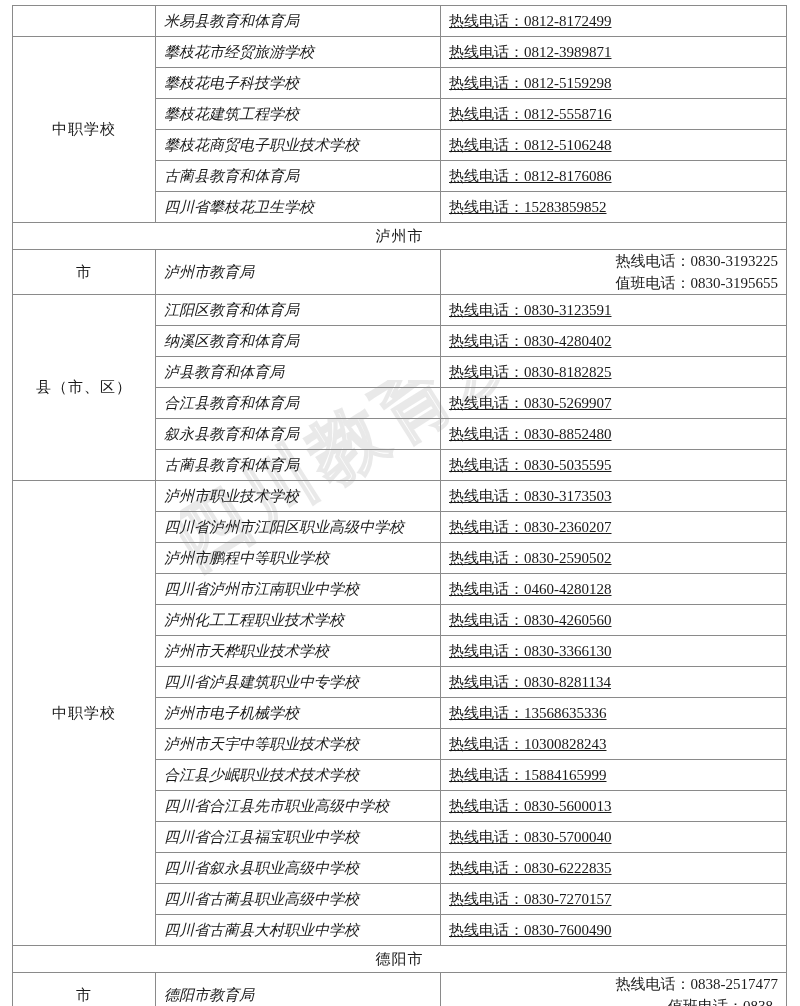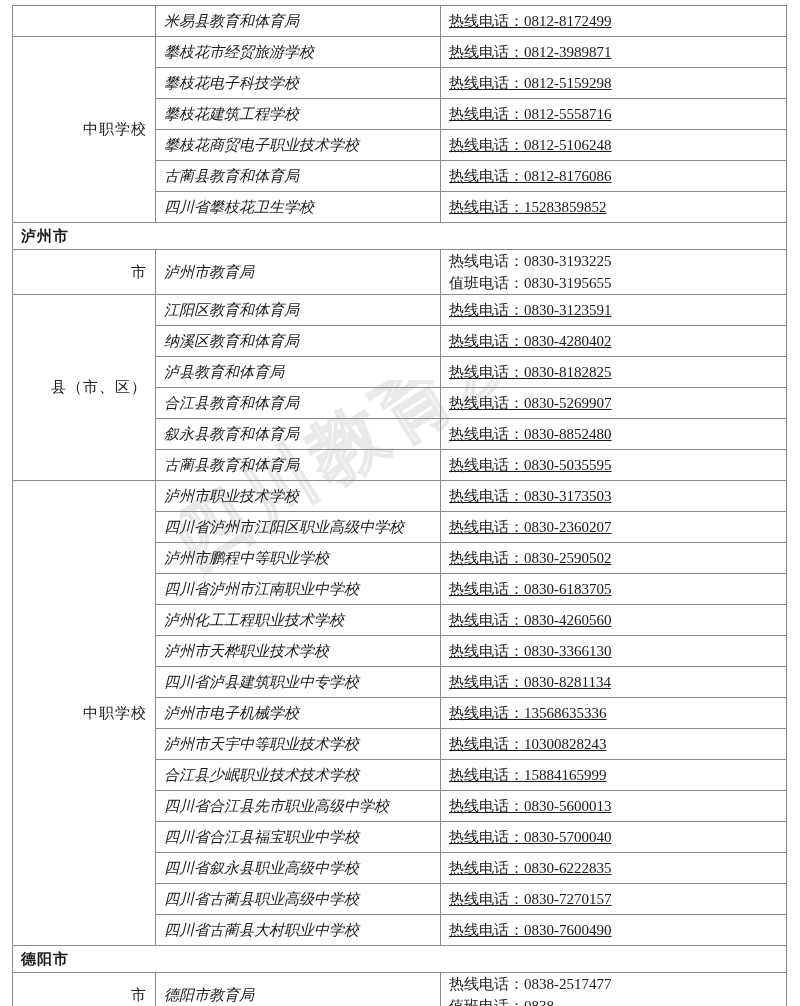--- a/index.html
+++ b/index.html
@@ -65,28 +65,28 @@
     vertical-align: middle;
     background: transparent;
     word-break: keep-all;
     white-space: nowrap;
   }
   col.c1 { width: 143px; }
   col.c2 { width: 285px; }
   col.c3 { width: 346px; }
 
   td.cat {
-    text-align: right;
+    text-align: center;
     font-size: 17px;
     letter-spacing: 1px;
   }
   td.city-header {
-    text-align: left;
+    text-align: center;
     font-size: 17px;
-    font-weight: 700;
+    font-weight: 400;
     height: 26px;
     letter-spacing: 1px;
   }
   td.name {
     text-align: left;
     height: 30px;
     font-style: italic;
   }
   td.tel {
     text-align: left;
@@ -95,20 +95,21 @@
   }
   td.tel-multi {
     text-align: left;
     padding-top: 4px;
     padding-bottom: 4px;
   }
   td.tel-multi .tel-line {
     display: block;
     height: 22px;
     line-height: 22px;
+    text-align: right;
   }
   td.empty-cat {
     height: 30px;
   }
 </style>
 </head>
 <body>
 
 <div id="watermark">
   <div class="wm-text">四川教育发布</div>
@@ -196,21 +197,21 @@
         <tr>
           <td class="name">四川省泸州市江阳区职业高级中学校</td>
           <td class="tel">热线电话：0830-2360207</td>
         </tr>
         <tr>
           <td class="name">泸州市鹏程中等职业学校</td>
           <td class="tel">热线电话：0830-2590502</td>
         </tr>
         <tr>
           <td class="name">四川省泸州市江南职业中学校</td>
-          <td class="tel">热线电话：0830-6183705</td>
+          <td class="tel">热线电话：0460-4280128</td>
         </tr>
         <tr>
           <td class="name">泸州化工工程职业技术学校</td>
           <td class="tel">热线电话：0830-4260560</td>
         </tr>
         <tr>
           <td class="name">泸州市天桦职业技术学校</td>
           <td class="tel">热线电话：0830-3366130</td>
         </tr>
         <tr>

